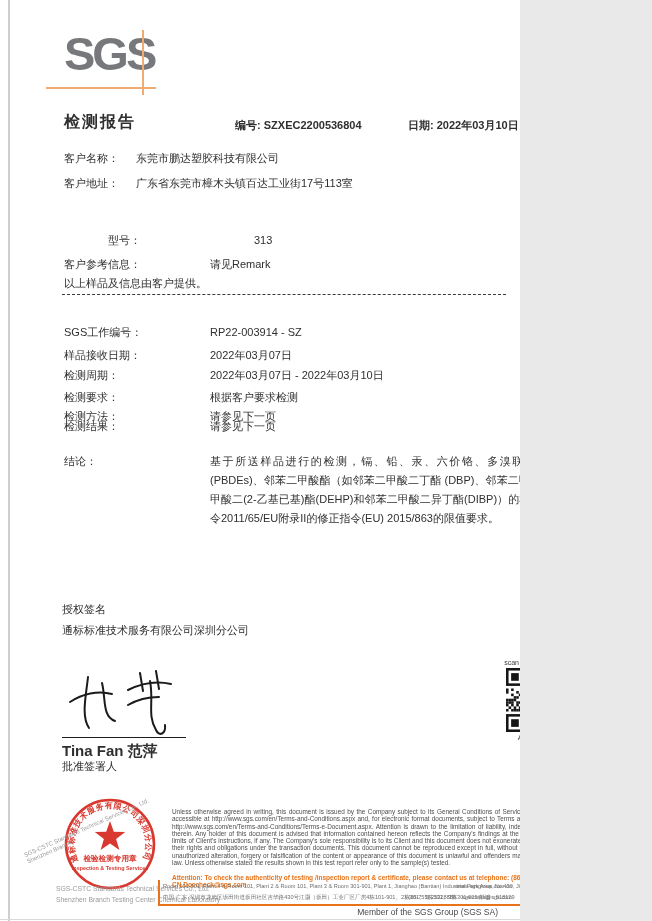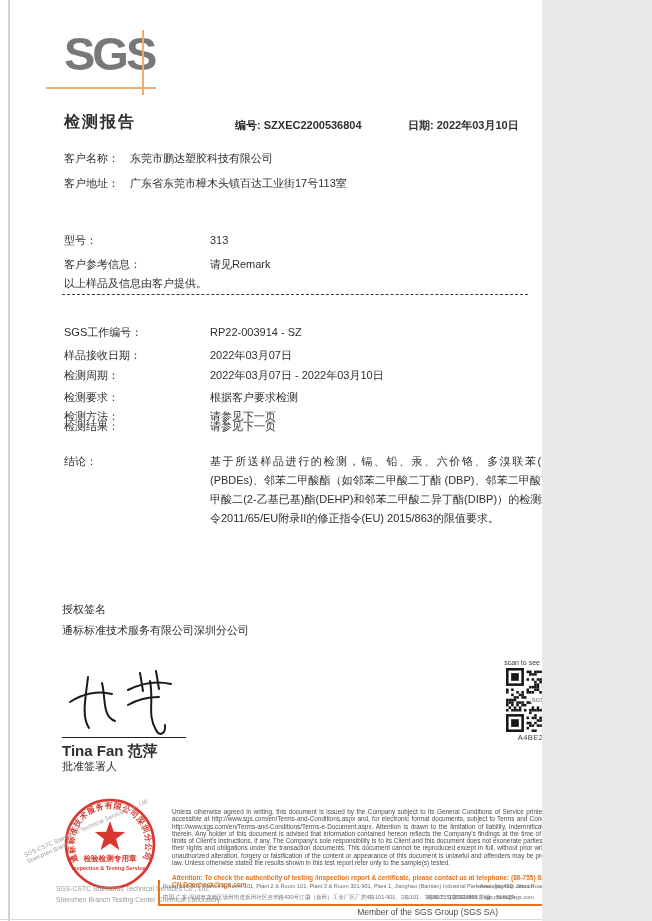--- a/index.html
+++ b/index.html
@@ -1,34 +1,34 @@
 <!DOCTYPE html>
 <html><head>
 <meta charset="utf-8">
 <style>
   html,body{margin:0;padding:0;background:#e9e9e9;}
   .page{position:relative;width:520px;height:921px;background:#ffffff;overflow:hidden;
-        font-family:"Liberation Sans","DejaVu Sans",sans-serif;color:#2f2f2f;padding-left:22px;}
+        font-family:"Liberation Sans","DejaVu Sans",sans-serif;color:#2f2f2f;}
   .scan-edge-left{position:absolute;left:8px;top:0;bottom:0;width:2px;background:#cfcfcf;}
   .scan-edge-bottom{position:absolute;left:0;bottom:1px;height:1px;right:0;background:#d9d9d9;}
 
   
   .logo-text{position:absolute;left:64px;top:30px;font-size:47px;font-weight:bold;
              color:#77787b;letter-spacing:-3px;line-height:1;}
   .logo-underline{position:absolute;left:46px;top:87px;width:110px;height:2px;background:#f0ab70;}
   .logo-vline{position:absolute;left:142px;top:30px;width:2px;height:65px;background:#f0ab70;}
 
   
   .doc-title{position:absolute;left:64px;top:112px;font-size:16px;font-weight:bold;letter-spacing:2px;}
   .hmeta{position:absolute;top:118px;font-size:11px;font-weight:bold;white-space:nowrap;}
 
   
   .row{position:absolute;left:64px;right:16px;font-size:11px;line-height:14px;white-space:nowrap;}
   .row .val{position:absolute;white-space:nowrap;}
-  .valc1{left:66px;}   
+  .valc1{left:72px;}   
   .valc2{left:146px;}  
   .dash-sep{position:absolute;left:62px;right:14px;top:294px;border-top:1.5px dashed #3a3a3a;}
 
   .conclusion{position:absolute;left:210px;top:452px;width:438px;font-size:11px;line-height:19px;
               white-space:normal;text-align:justify;}
   .conclusion-label{position:absolute;left:64px;top:454px;font-size:11px;}
 
   
   .sig-company{position:absolute;left:62px;top:623px;font-size:11px;line-height:15px;}
   .sig-auth{position:absolute;left:62px;top:602px;font-size:11px;}
@@ -87,21 +87,21 @@
 
   <div class="row" style="top:151px;">
     <span class="lbl">客户名称：</span>
     <span class="val valc1">东莞市鹏达塑胶科技有限公司</span>
   </div>
   <div class="row" style="top:176px;">
     <span class="lbl">客户地址：</span>
     <span class="val valc1">广东省东莞市樟木头镇百达工业街17号113室</span>
   </div>
 
-  <div class="row" style="top:233px;">
+  <div class="row" style="top:233px;margin-left:44px;">
     <span class="lbl">型号：</span>
     <span class="val valc2">313</span>
   </div>
   <div class="row" style="top:257px;">
     <span class="lbl">客户参考信息：</span>
     <span class="val valc2">请见Remark</span>
   </div>
   <div class="row" style="top:276px;">以上样品及信息由客户提供。</div>
 
   <div class="dash-sep"></div>

